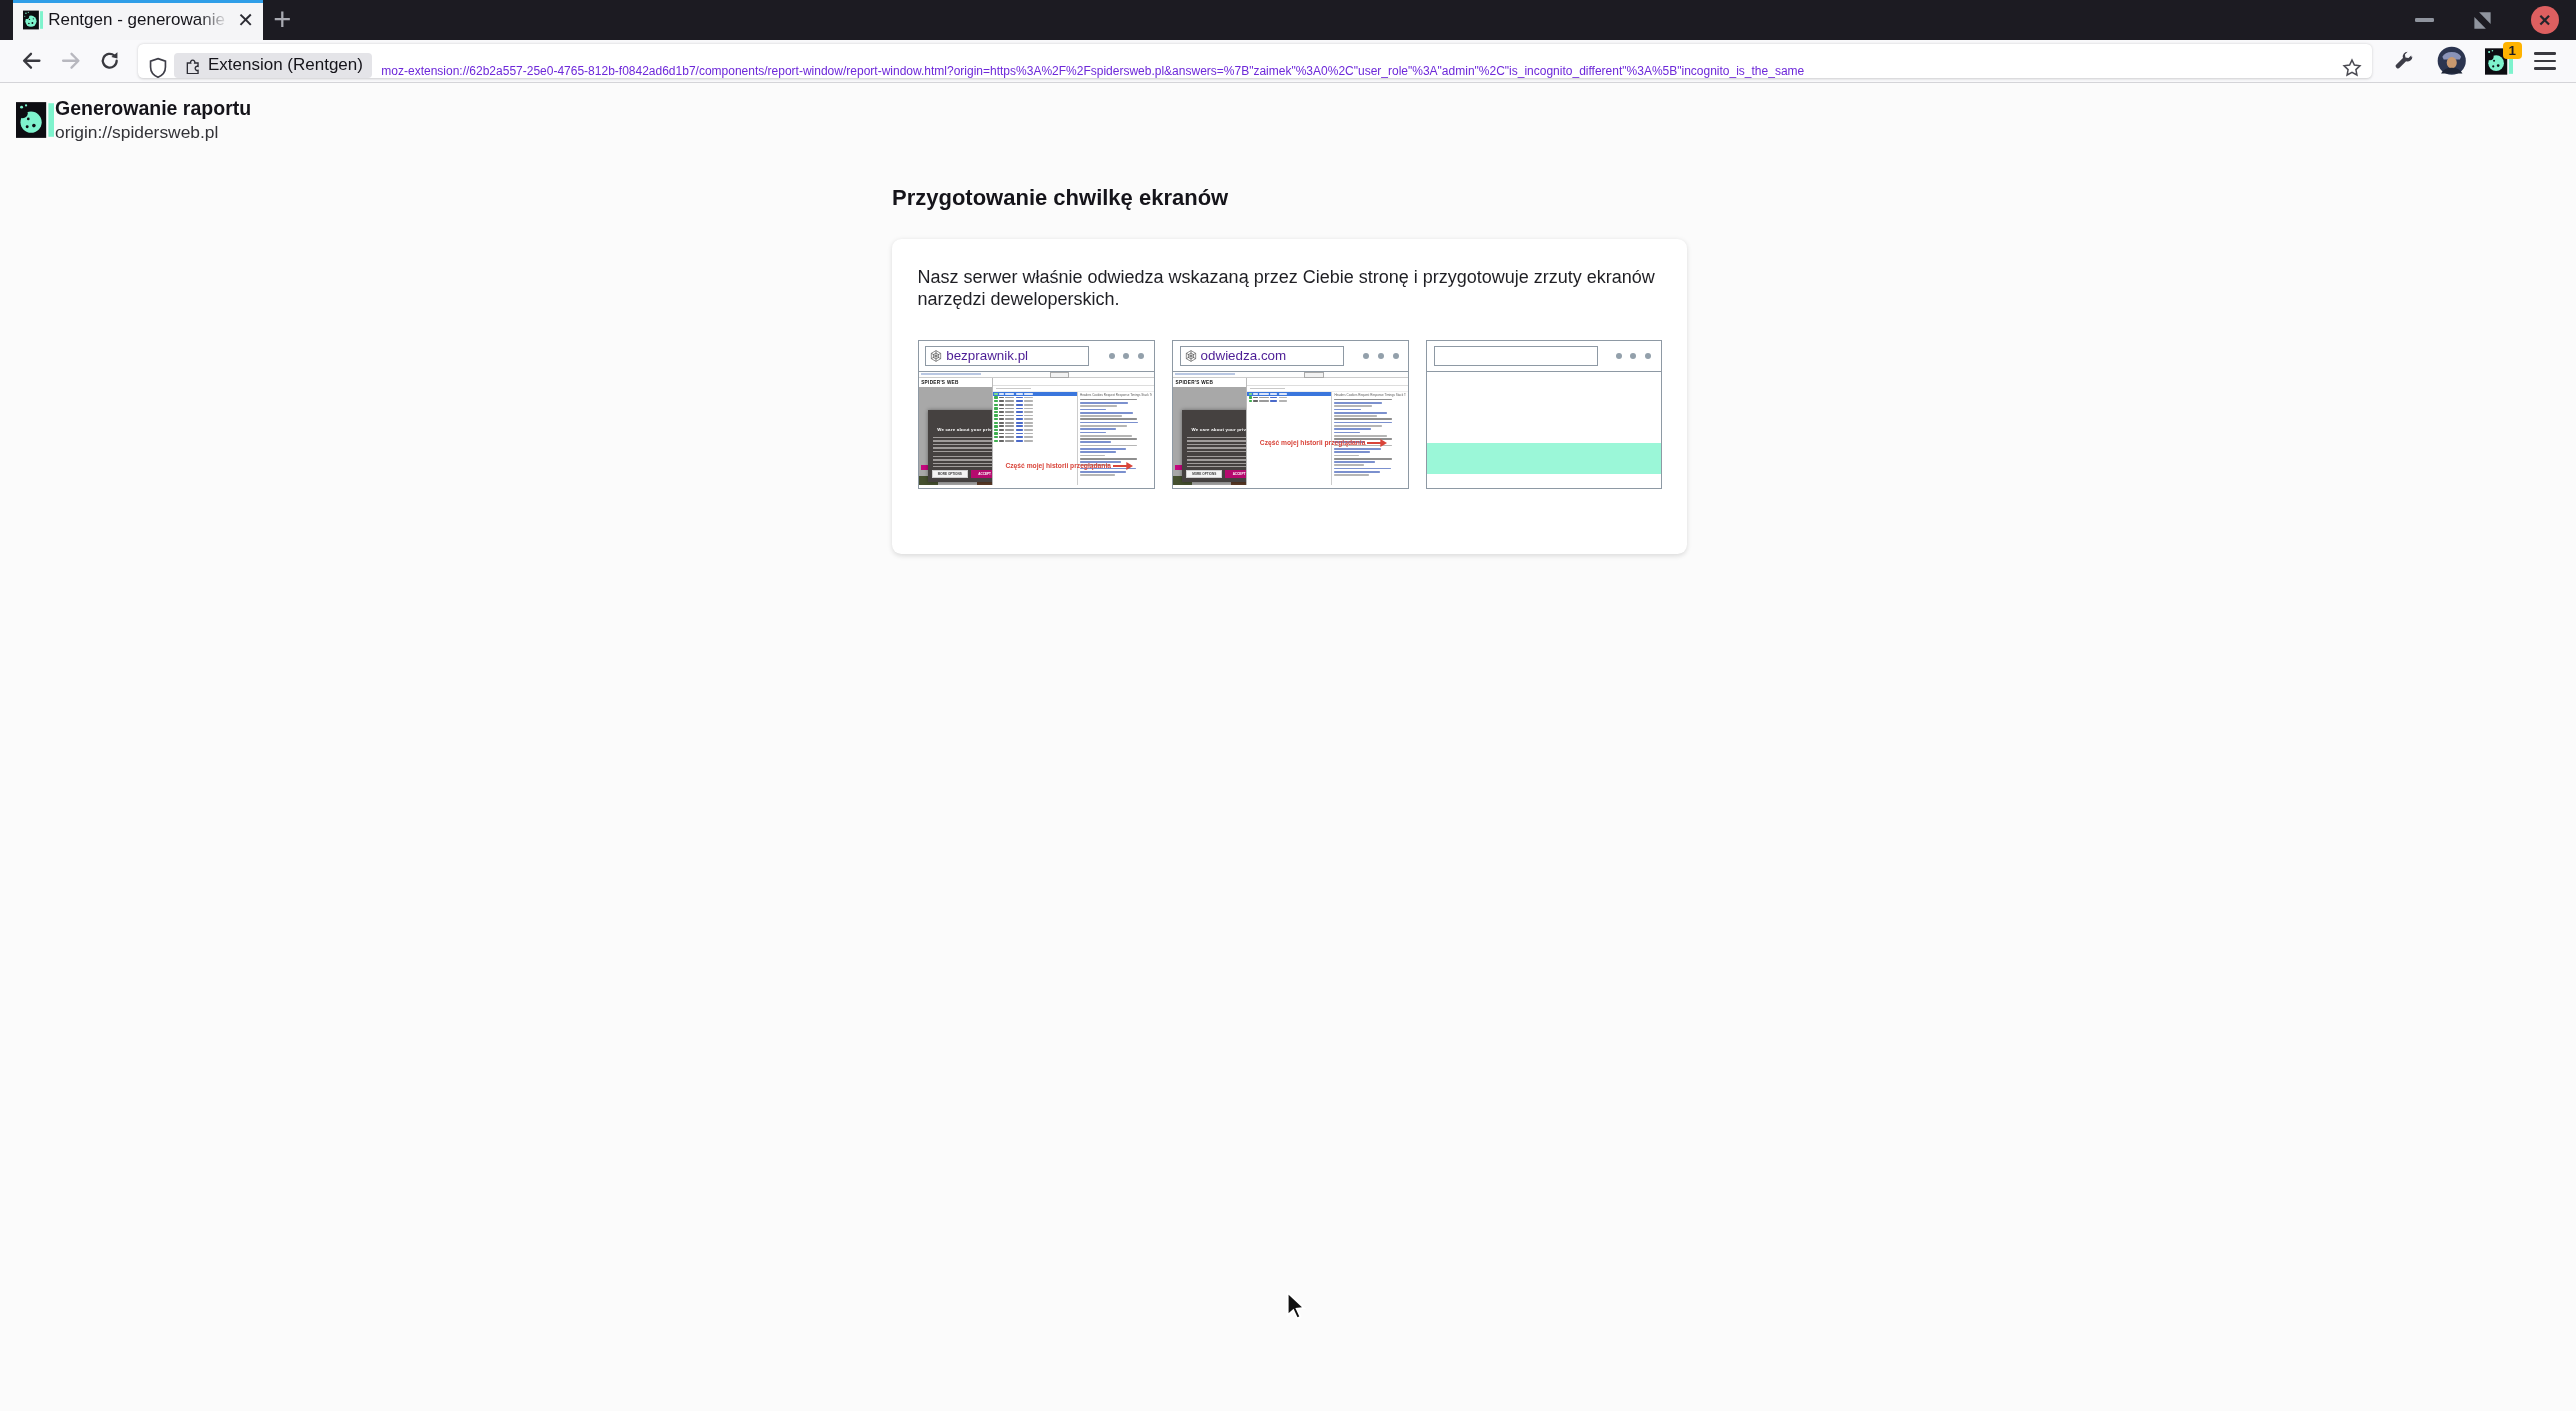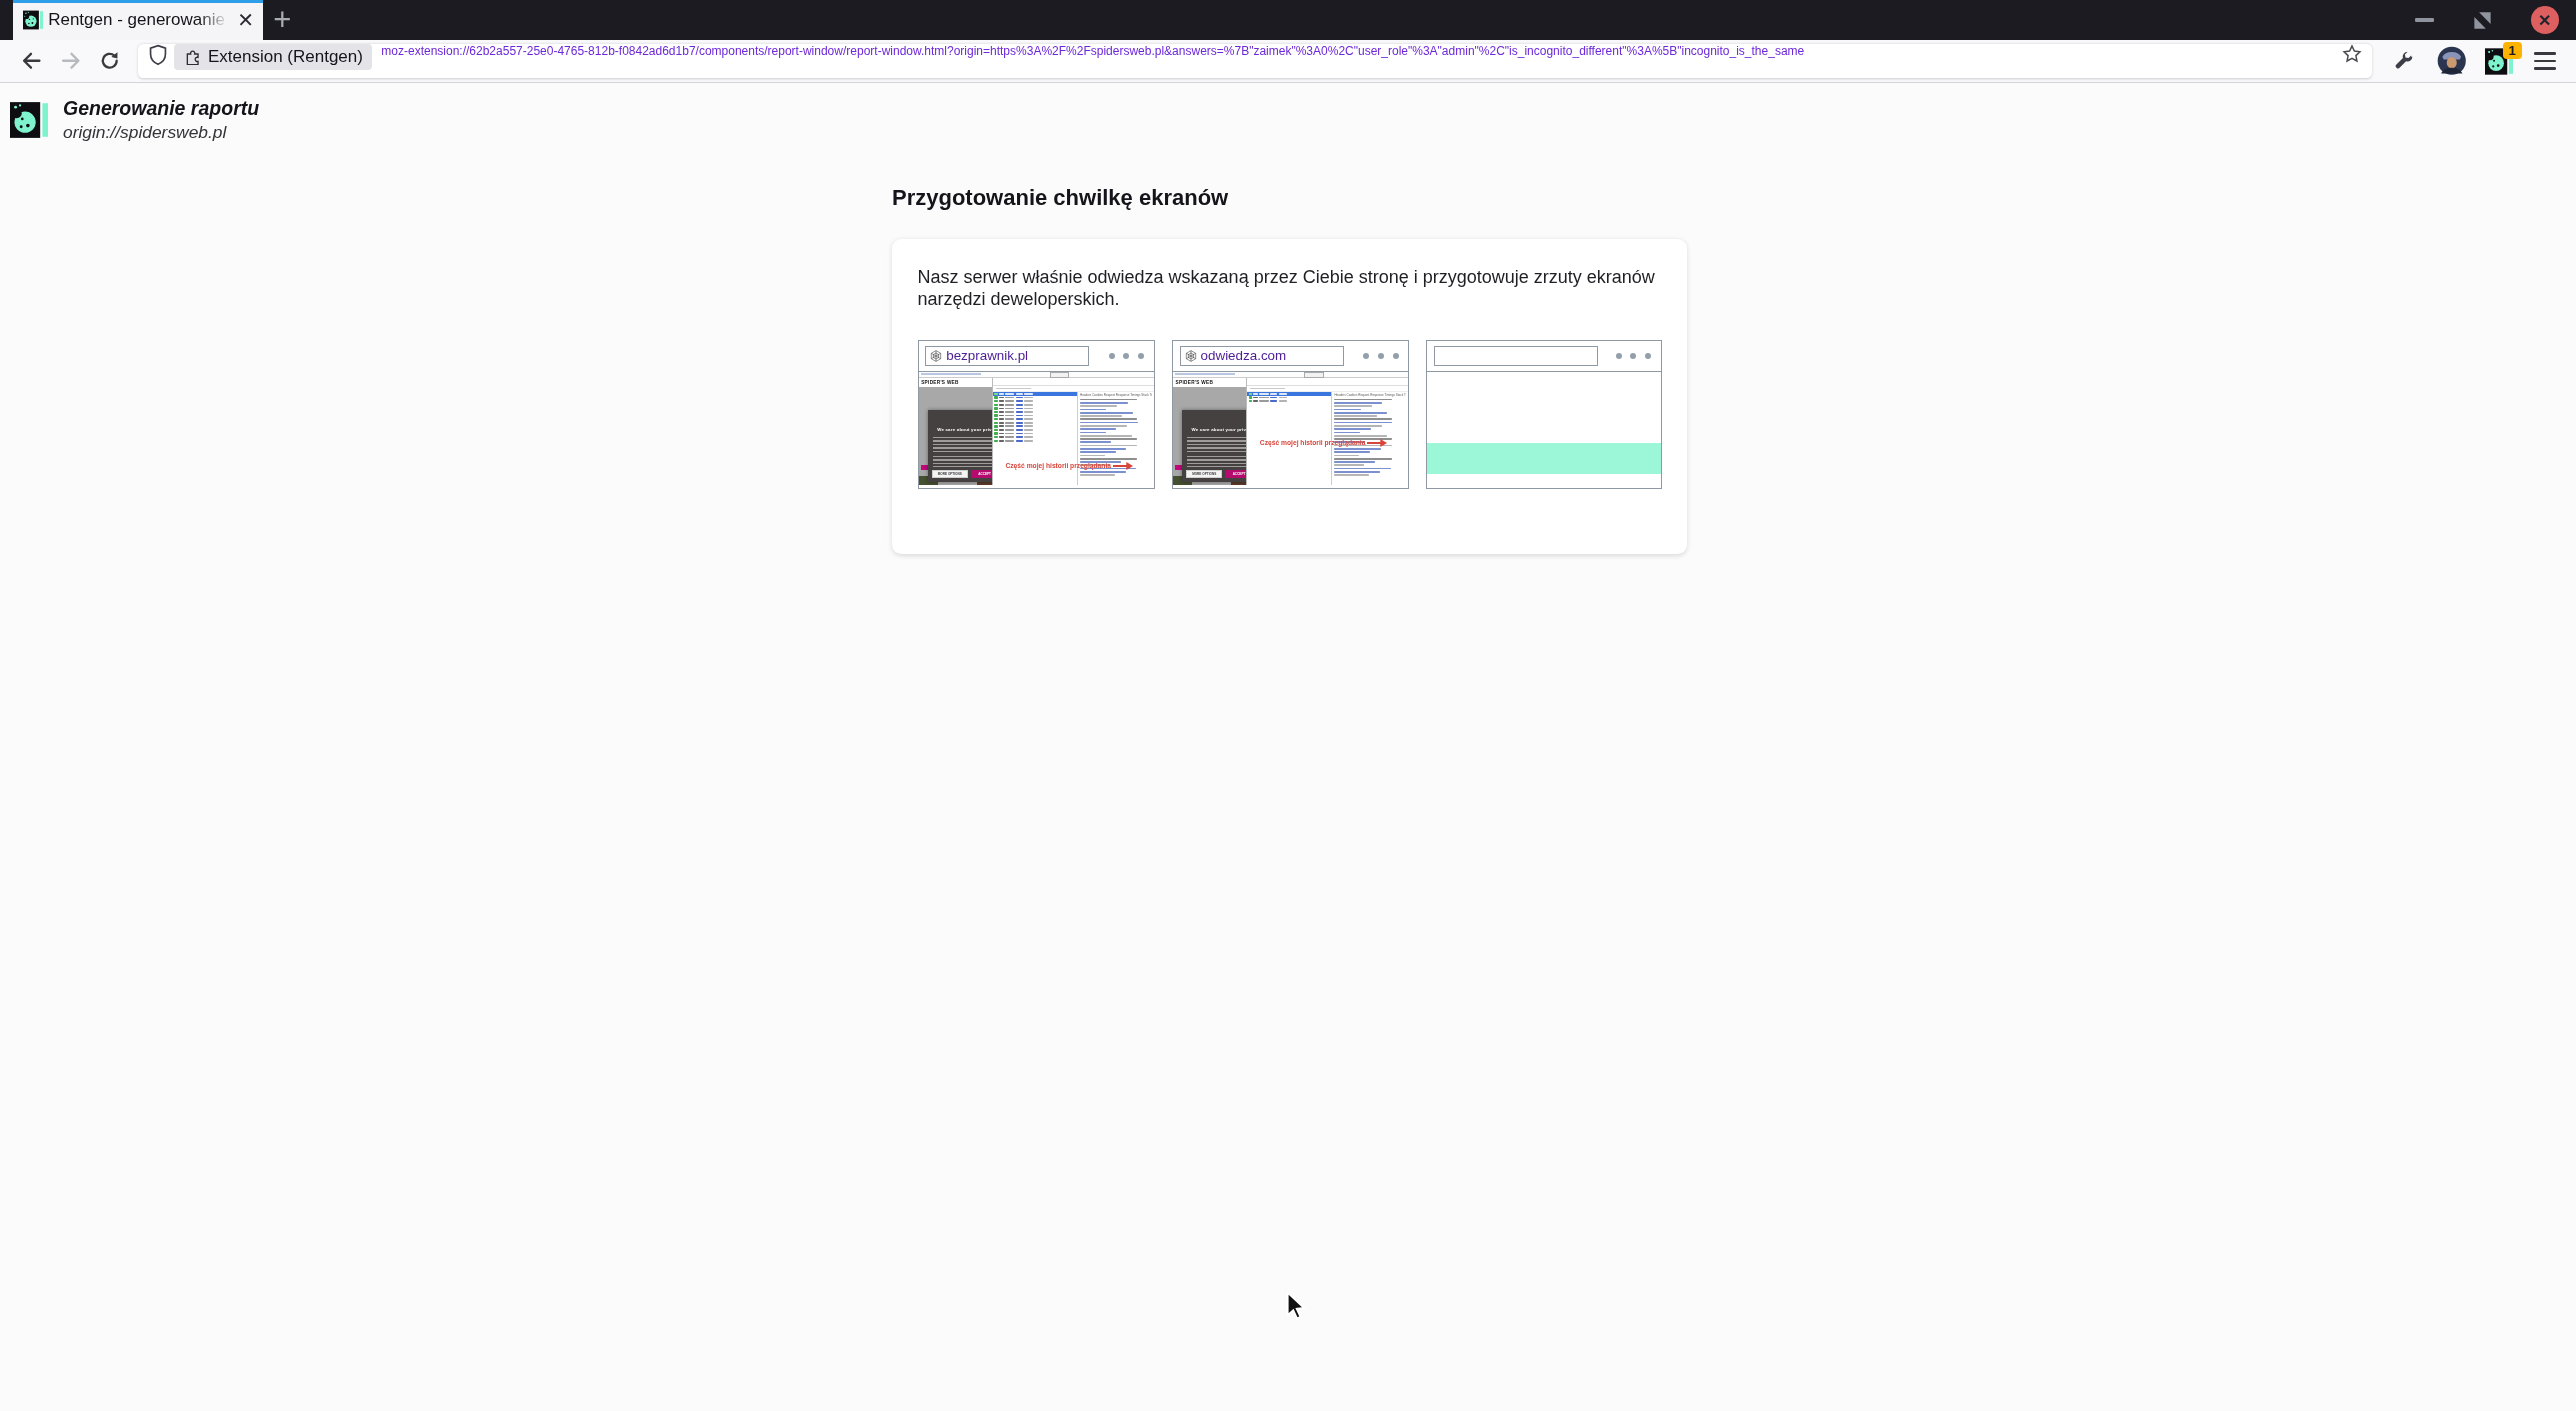--- a/index.html
+++ b/index.html
@@ -22,36 +22,36 @@
   .win-min{width:19px;height:4px;background:#8f949e;border-radius:1.3px;}
   .win-max svg{display:block;}
   .win-close{width:28px;height:28px;border-radius:50%;background:#dd5f60;display:flex;
        align-items:center;justify-content:center;font-size:16px;font-weight:bold;color:#23242b;}
 
   
   .toolbar{height:43px;background:#f9f9fb;border-bottom:1.3px solid #d4d4d8;display:flex;
        align-items:center;padding:0 12px;}
   .nav-btn{width:39px;height:35px;display:flex;align-items:center;justify-content:center;}
   .urlbar{flex:1;height:34px;margin:0 9.4px;background:#fff;border-radius:5.4px;
-       box-shadow:0 0.7px 2.7px rgba(0,0,0,.18);display:flex;align-items:flex-start;padding:0 9.4px;}
+       box-shadow:0 0.7px 2.7px rgba(0,0,0,.18);display:flex;align-items:flex-end;padding:0 9.4px;}
   .identity-chip{height:25.5px;display:flex;align-items:center;gap:6.7px;background:#e4e4e8;
        border-radius:4px;padding:0 9.4px;font-size:17px;color:#15141a;margin-left:6.7px;white-space:nowrap;}
   .url-text{flex:1;margin-left:9px;font-size:12px;color:#6d28d9;white-space:nowrap;overflow:hidden;
        -webkit-mask-image:linear-gradient(90deg,#000 94%,transparent 99.5%);
        mask-image:linear-gradient(90deg,#000 94%,transparent 99.5%);}
   .tb-right{display:flex;align-items:center;gap:9.4px;margin-left:2.7px;}
   .ext-wrap{position:relative;width:36px;height:35px;display:flex;align-items:center;justify-content:center;}
   .ext-badge{position:absolute;top:-1.3px;right:-5.4px;background:#ffb300;color:#1b1b22;font-size:13.4px;
        font-weight:bold;padding:0.7px 6px;border-radius:4px;}
   .hamburger{display:flex;flex-direction:column;gap:4.7px;width:38px;align-items:center;}
   .hamburger i{display:block;width:21.5px;height:2.7px;background:#39393f;border-radius:1.3px;}
 
   
   .content{position:relative;height:1327px;background:#fbfbfb;}
-  .page-header{position:absolute;left:10px;top:13.4px;display:flex;gap:15px;align-items:center;font-style:italic;}
+  .page-header{position:absolute;left:16px;top:13.4px;display:flex;gap:1px;align-items:center;}
   .ph-title{font-size:19.5px;font-weight:bold;color:#15141a;line-height:1.25;}
   .ph-sub{font-size:17.4px;color:#333338;line-height:1.3;}
   .heading{position:absolute;left:892px;top:102px;font-size:22px;font-weight:bold;color:#15141a;}
   .card{position:absolute;left:892px;top:156px;width:795px;height:315px;background:#fff;
        border-radius:9.4px;box-shadow:0 1.3px 5.4px rgba(0,0,0,.13);padding:27px 25.5px 0 25.5px;}
   .card h2{margin:0 0 20px 0;font-size:17.4px;color:#15141a;}
   .card p{margin:0 0 29.5px 0;font-size:18px;line-height:22px;color:#1f1f24;max-width:741px;}
   .thumbs{display:flex;gap:17.4px;}
 
   

